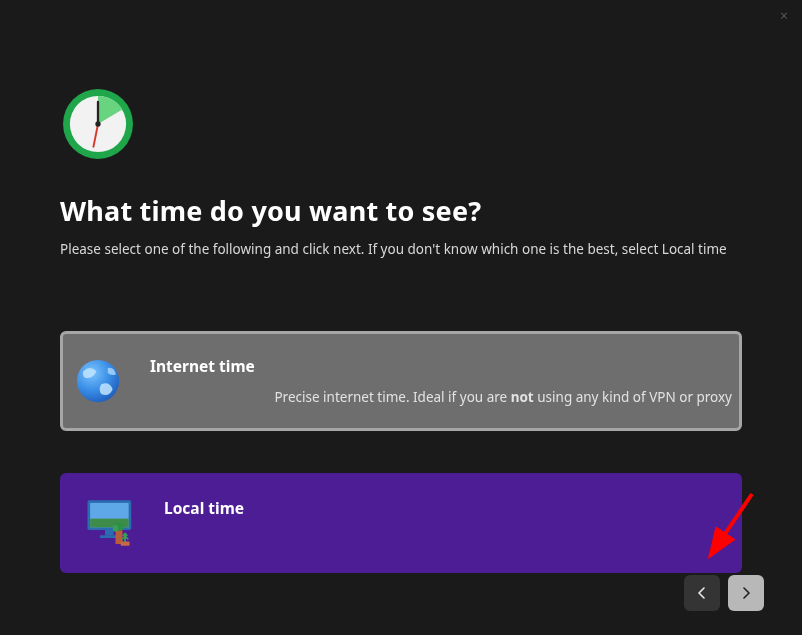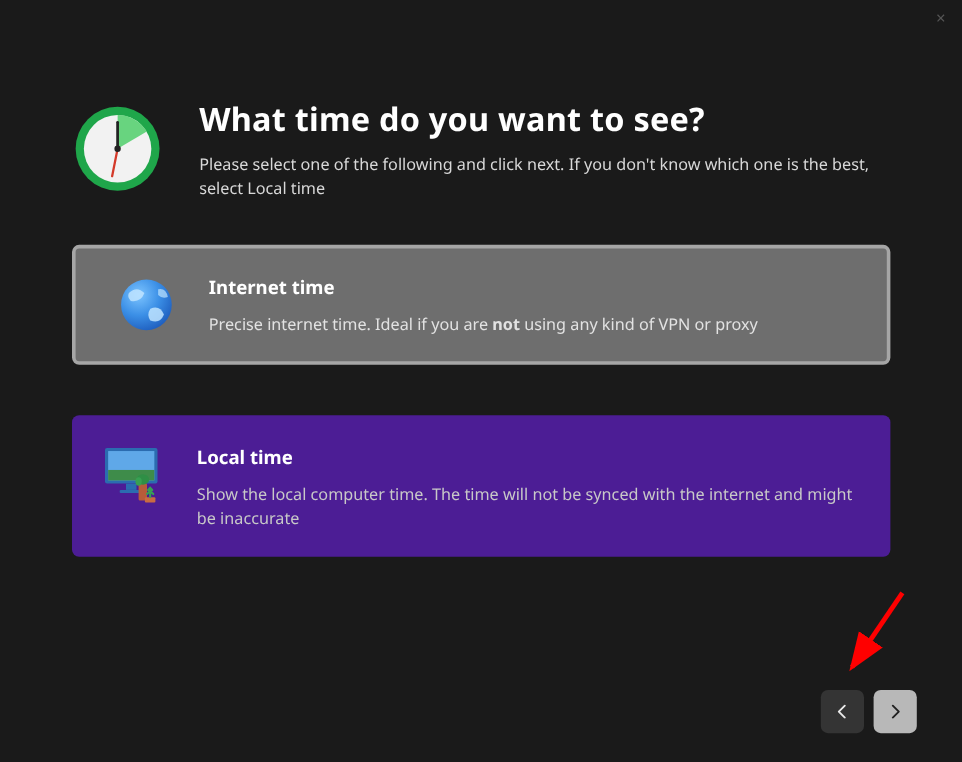--- a/index.html
+++ b/index.html
@@ -20,21 +20,22 @@
       font-size: 14px;
       cursor: pointer;
     }
     .content {
       padding: 80px 60px 0 60px;
     }
     .header {
       display: flex;
       align-items: flex-start;
       gap: 30px;
-      margin-bottom: 36px;
+      margin-bottom: 72px;
+      flex-direction: column;
     }
     .clock-icon {
       flex: 0 0 auto;
       width: 76px;
       height: 76px;
       margin-top: 6px;
     }
     .title {
       font-size: 27px;
       font-weight: 700;
@@ -55,21 +56,21 @@
       display: flex;
       align-items: flex-start;
       gap: 24px;
       padding: 22px 24px;
       border-radius: 6px;
       cursor: pointer;
     }
     .option.selected {
       background: #6e6e6e;
       border: 3px solid #a6a6a6;
-      padding: 19px 31px;
+      padding: 19px 7px;
     }
     .option.unselected {
       background: #4c1d95;
     }
     .option-icon {
       flex: 0 0 auto;
       width: 56px;
       height: 56px;
       display: flex;
       align-items: center;
@@ -82,20 +83,21 @@
     .option-title {
       font-size: 15.5px;
       font-weight: 700;
       color: #ffffff;
       margin-bottom: 10px;
     }
     .option-desc {
       font-size: 13.5px;
       color: #e2e2e2;
       line-height: 1.5;
+      text-align: right;
     }
     .option.unselected .option-desc { color: #c8c8c8; }
     .option-desc b { font-weight: 700; }
     .nav {
       position: absolute;
       right: 38px;
       bottom: 24px;
       display: flex;
       gap: 8px;
     }
@@ -178,21 +180,20 @@
           <rect x="18" y="46" width="22" height="3" rx="1" fill="#2b6cb0"></rect>
           <rect x="36" y="40" width="8" height="16" rx="1" fill="#b85c3a"></rect>
           <ellipse cx="40" cy="36" rx="6" ry="5" fill="#2f8f46"></ellipse>
           <ellipse cx="36" cy="38" rx="3" ry="4" fill="#38a052"></ellipse>
           <rect x="42" y="53" width="10" height="5" rx="1" fill="#c96b42"></rect>
           <path d="M47 53 L47 44 M44 50 L47 47 L50 50 M45 46 L47 44 L49 46" stroke="#37a055" stroke-width="2" fill="none" stroke-linecap="round"></path>
         </svg>
       </div>
       <div class="option-text">
         <div class="option-title">Local time</div>
-        <div class="option-desc">Show the local computer time. The time will not be synced with the internet and might be inaccurate</div>
       </div>
     </div>
 
   </div>
 </div>
 
 <div class="nav">
   <button class="nav-btn back" aria-label="Back">
     <svg width="12" height="12" viewBox="0 0 12 12">
       <path d="M8 1 L3 6 L8 11" stroke="#e8e8e8" stroke-width="1.6" fill="none" stroke-linecap="round" stroke-linejoin="round"></path>

